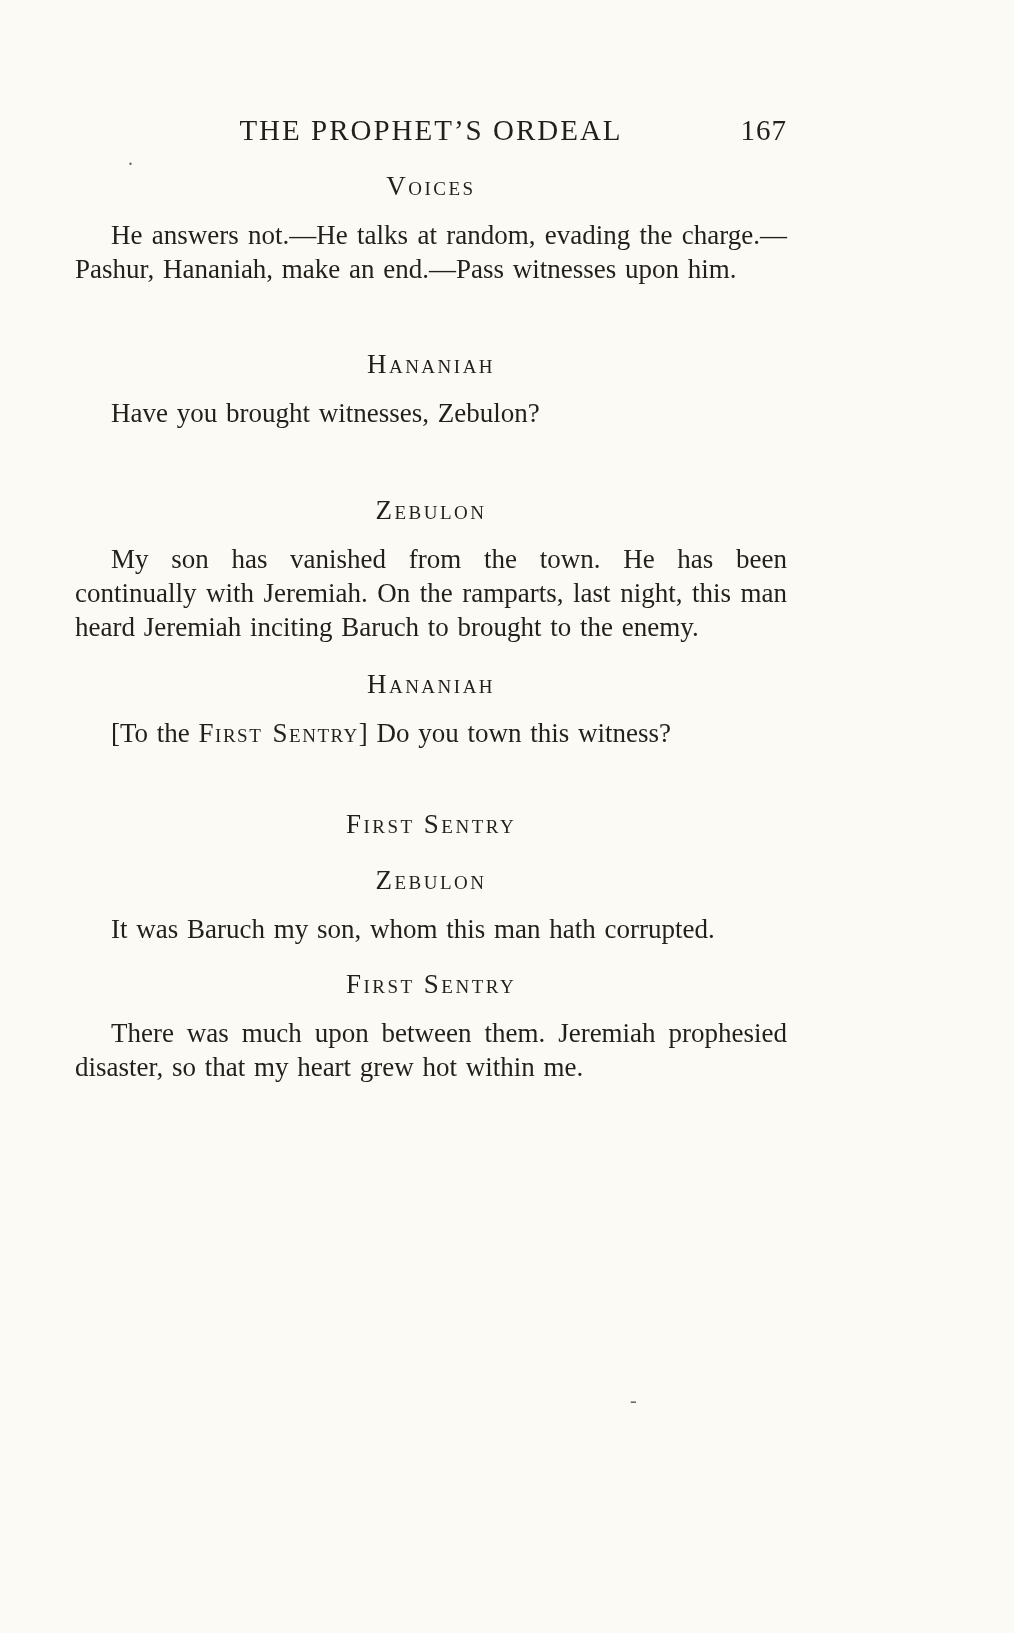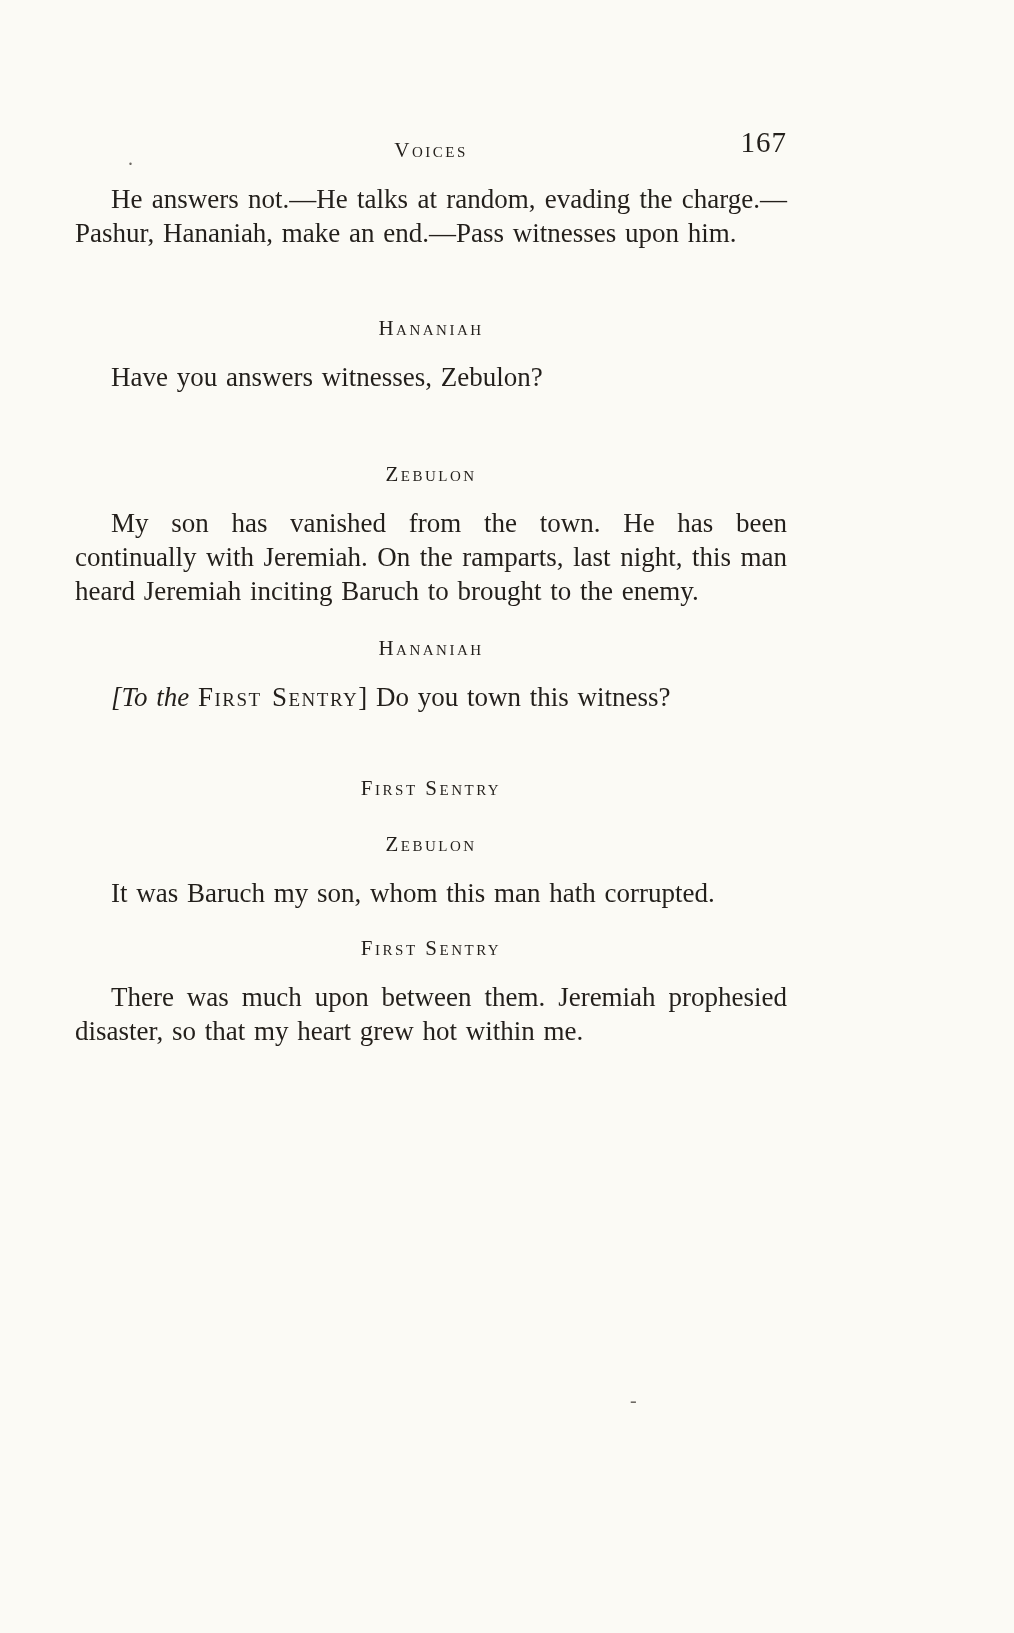--- a/index.html
+++ b/index.html
@@ -25,30 +25,30 @@
     letter-spacing: 2px;
     line-height: 36px;
     white-space: nowrap;
   }
   .running-title {
     display: inline-block;
   }
   .page-number {
     position: absolute;
     right: 0;
-    top: 12px;
+    top: 0;
     letter-spacing: 1px;
   }
   .speech {
     margin: 0;
   }
   .speaker {
     margin: 0;
     text-align: center;
-    font-size: 21px;
+    font-size: 27px;
     font-weight: normal;
     font-variant: small-caps;
     letter-spacing: 2.5px;
     line-height: 32px;
   }
   .line {
     margin: 16px 0 0 0;
     font-size: 27px;
     line-height: 34px;
     text-align: justify;
@@ -57,53 +57,54 @@
     word-spacing: 2px;
   }
   
   .speech:nth-of-type(1) { margin-top: 22px; }
   .speech:nth-of-type(2) { margin-top: 62px; }
   .speech:nth-of-type(3) { margin-top: 64px; }
   .speech:nth-of-type(4) { margin-top: 24px; }
   .speech:nth-of-type(5) { margin-top: 58px; }
   .speech:nth-of-type(6) { margin-top: 24px; }
   .speech:nth-of-type(7) { margin-top: 22px; }
-  .it { font-style: italic; }
+  .it { }
   .sc { font-variant: small-caps; letter-spacing: 1.5px; }
   .scan-artifact {
     position: absolute;
     font-size: 20px;
     color: #4a453f;
     opacity: 0.8;
     line-height: 1;
   }
   .artifact-header { left: 128px; top: 148px; }
   .artifact-footer { left: 630px; top: 1390px; }
 </style>
 </head>
 <body>
 
 <div class="page">
 
   <span class="scan-artifact artifact-header">.</span>
 
   <header class="page-header">
+    <span class="running-title">THE PROPHET’S ORDEAL</span>
     <span class="page-number">167</span>
   </header>
 
   <main>
 
     <section class="speech">
       <h2 class="speaker">Voices</h2>
       <p class="line">He answers not.—He talks at random, evading the charge.—Pashur, Hananiah, make an end.—Pass witnesses upon him.</p>
     </section>
 
     <section class="speech">
       <h2 class="speaker">Hananiah</h2>
-      <p class="line">Have you answers witnesses, Zebulon?</p>
+      <p class="line">Have you brought witnesses, Zebulon?</p>
     </section>
 
     <section class="speech">
       <h2 class="speaker">Zebulon</h2>
       <p class="line">My son has vanished from the town. He has been continually with Jeremiah. On the ramparts, last night, this man heard Jeremiah inciting Baruch to brought to the enemy.</p>
     </section>
 
     <section class="speech">
       <h2 class="speaker">Hananiah</h2>
       <p class="line"><span class="it">[To the </span><span class="sc">First Sentry</span><span>] </span><span>Do you town this witness?</span></p>

